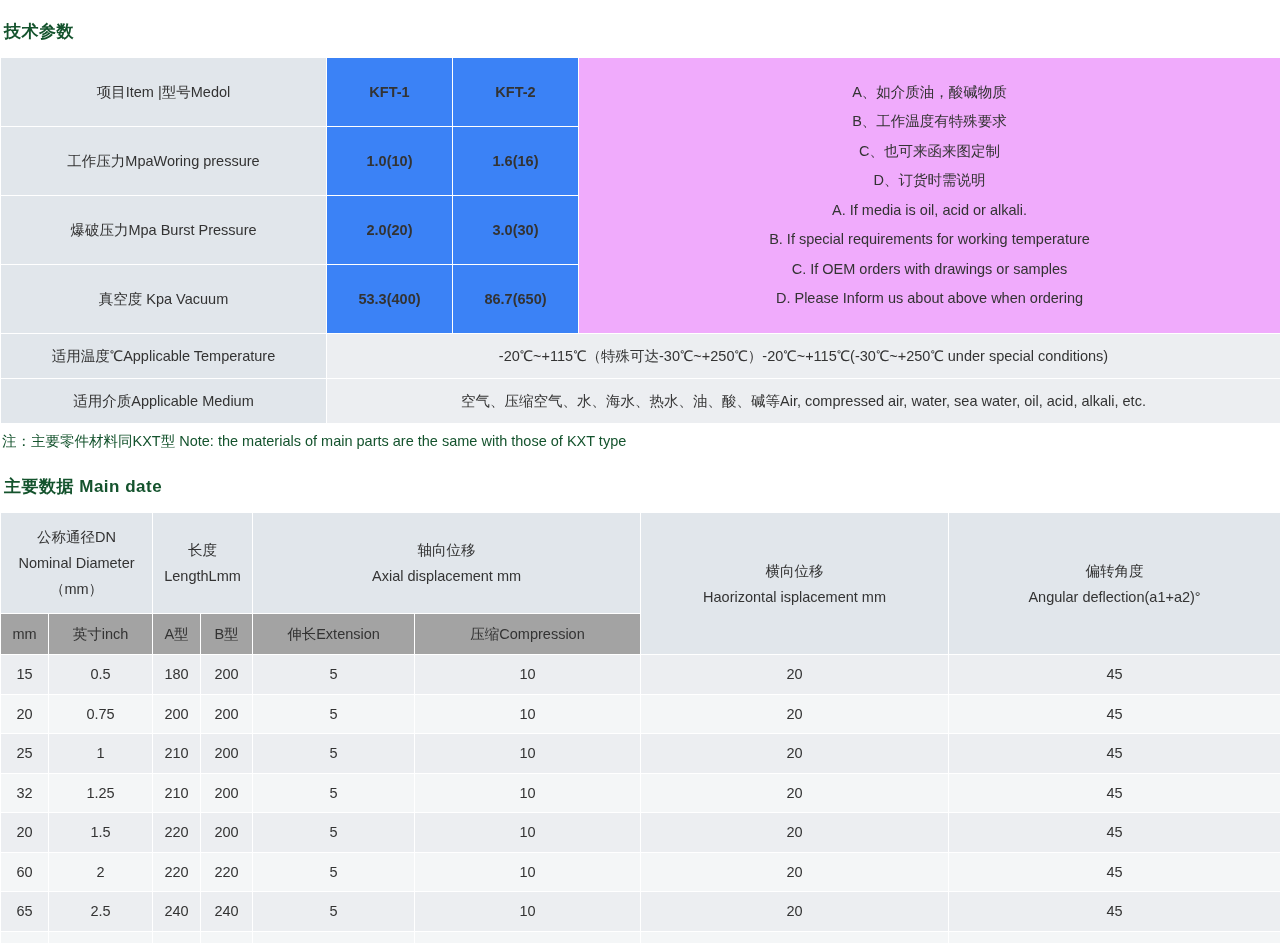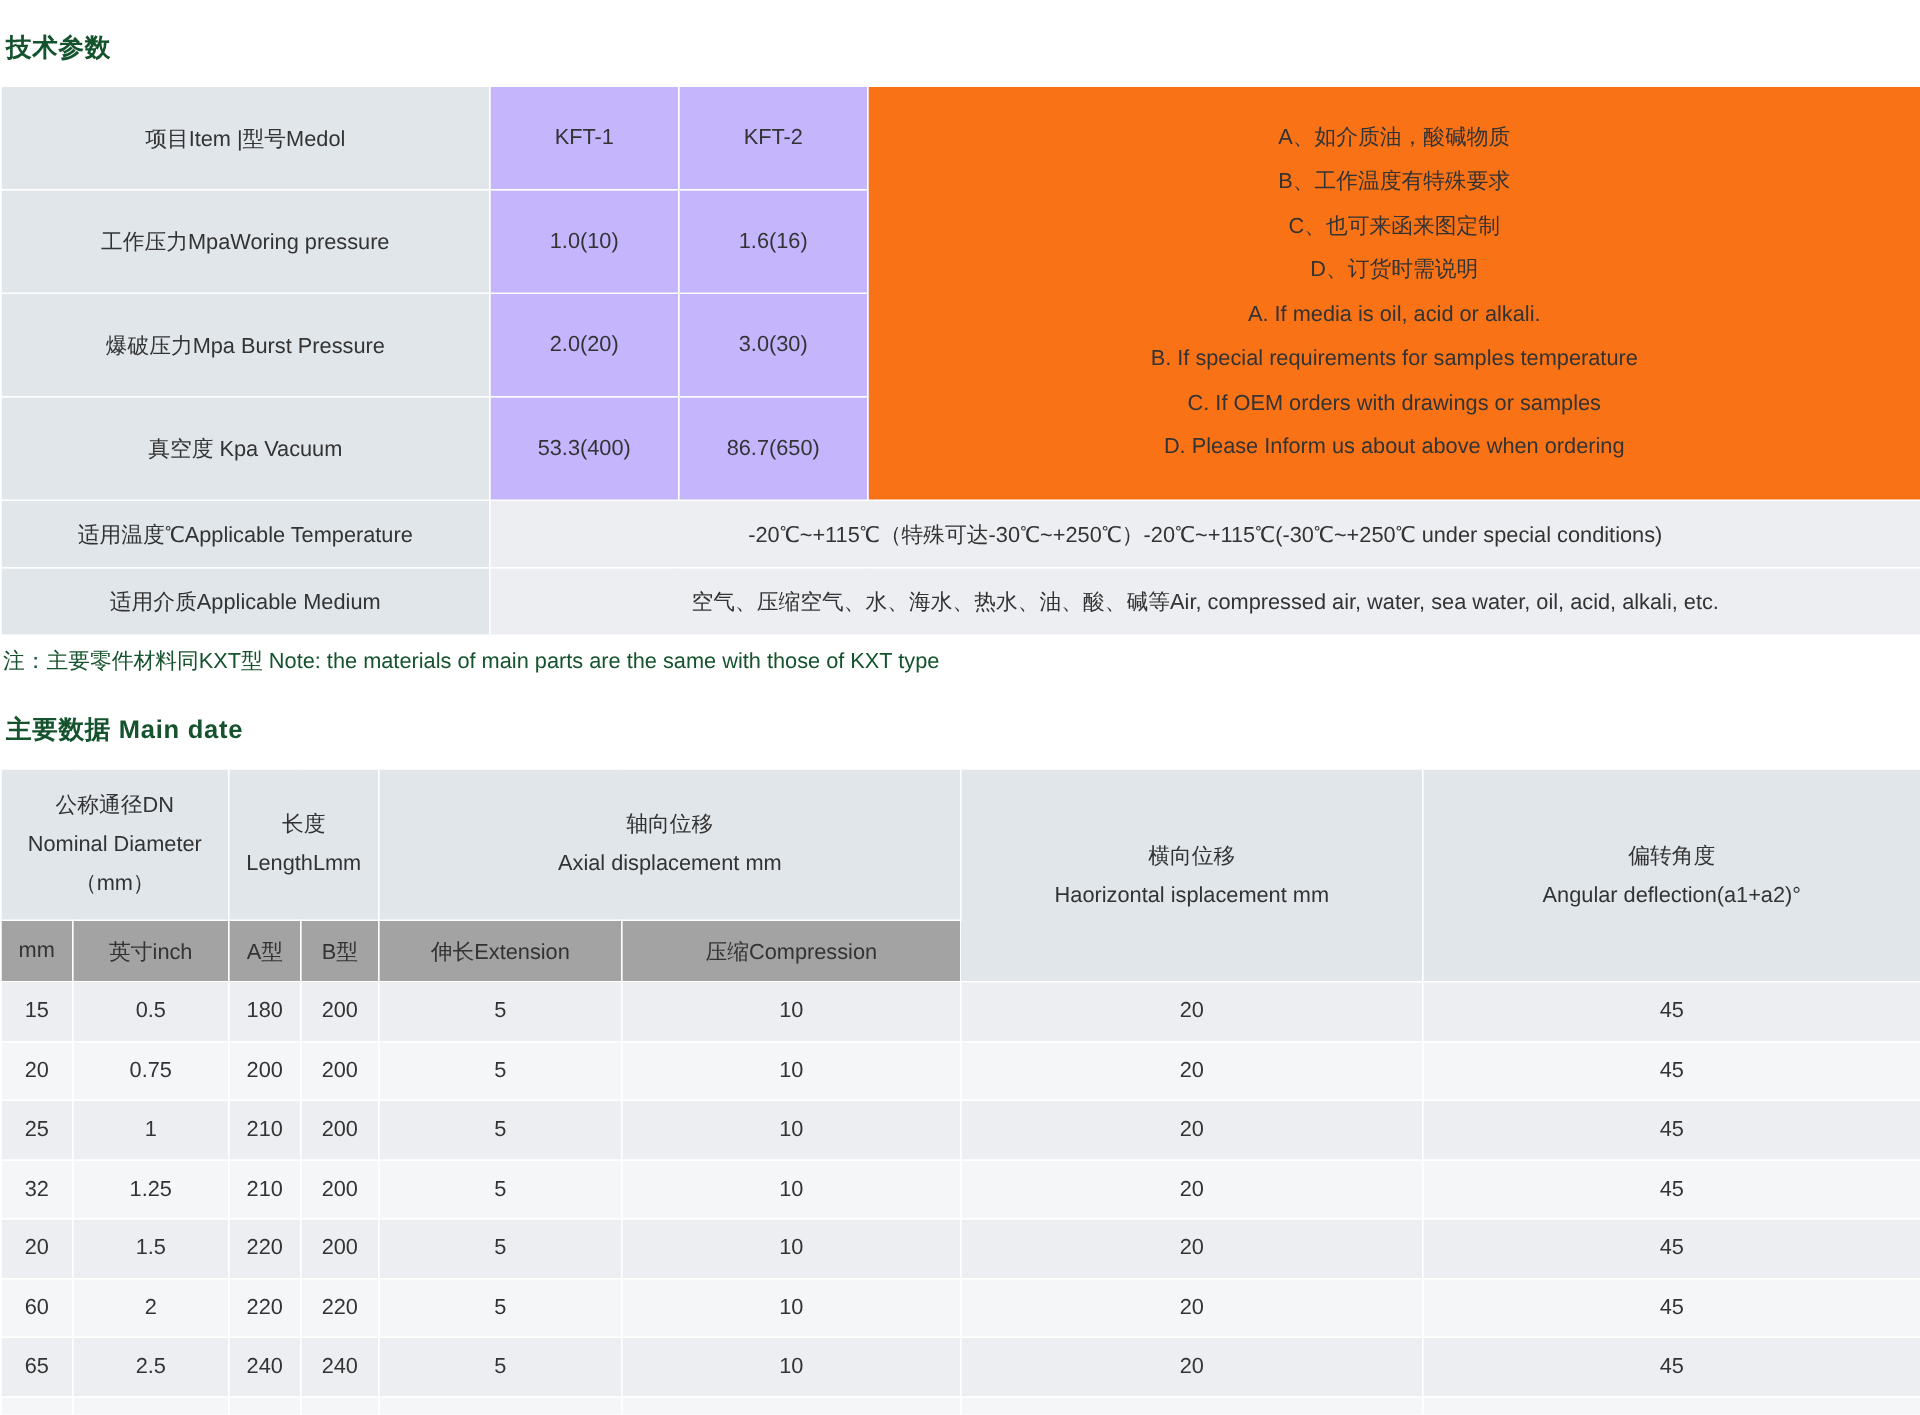--- a/index.html
+++ b/index.html
@@ -46,24 +46,25 @@
   }
 
   
   #tech-table td {
     height: 60px;
   }
   .tp-label {
     background: #e1e6eb;
   }
   .tp-val {
-    background: #c4b5fd;
+    background: #3b82f6;
+    font-weight: bold;
   }
   .tp-notes {
-    background: #f97316;
+    background: #f0abfc;
     text-align: center;
     line-height: 29.5px;
     font-size: 14.5px;
     padding: 6px 10px;
   }
   .tp-wide {
     background: #eceef1;
     height: 36px !important;
   }
   .tp-row-small td {
@@ -119,21 +120,21 @@
       <tr>
         <td class="tp-label">项目Item |型号Medol</td>
         <td class="tp-val">KFT-1</td>
         <td class="tp-val">KFT-2</td>
         <td class="tp-notes" rowspan="4">
           <span class="note-line">A、如介质油，酸碱物质</span>
           <span class="note-line">B、工作温度有特殊要求</span>
           <span class="note-line">C、也可来函来图定制</span>
           <span class="note-line">D、订货时需说明</span>
           <span class="note-line">A. If media is oil, acid or alkali.</span>
-          <span class="note-line">B. If special requirements for samples temperature</span>
+          <span class="note-line">B. If special requirements for working temperature</span>
           <span class="note-line">C. If OEM orders with drawings or samples</span>
           <span class="note-line">D. Please Inform us about above when ordering</span>
         </td>
       </tr>
       <tr>
         <td class="tp-label">工作压力MpaWoring pressure</td>
         <td class="tp-val">1.0(10)</td>
         <td class="tp-val">1.6(16)</td>
       </tr>
       <tr>

